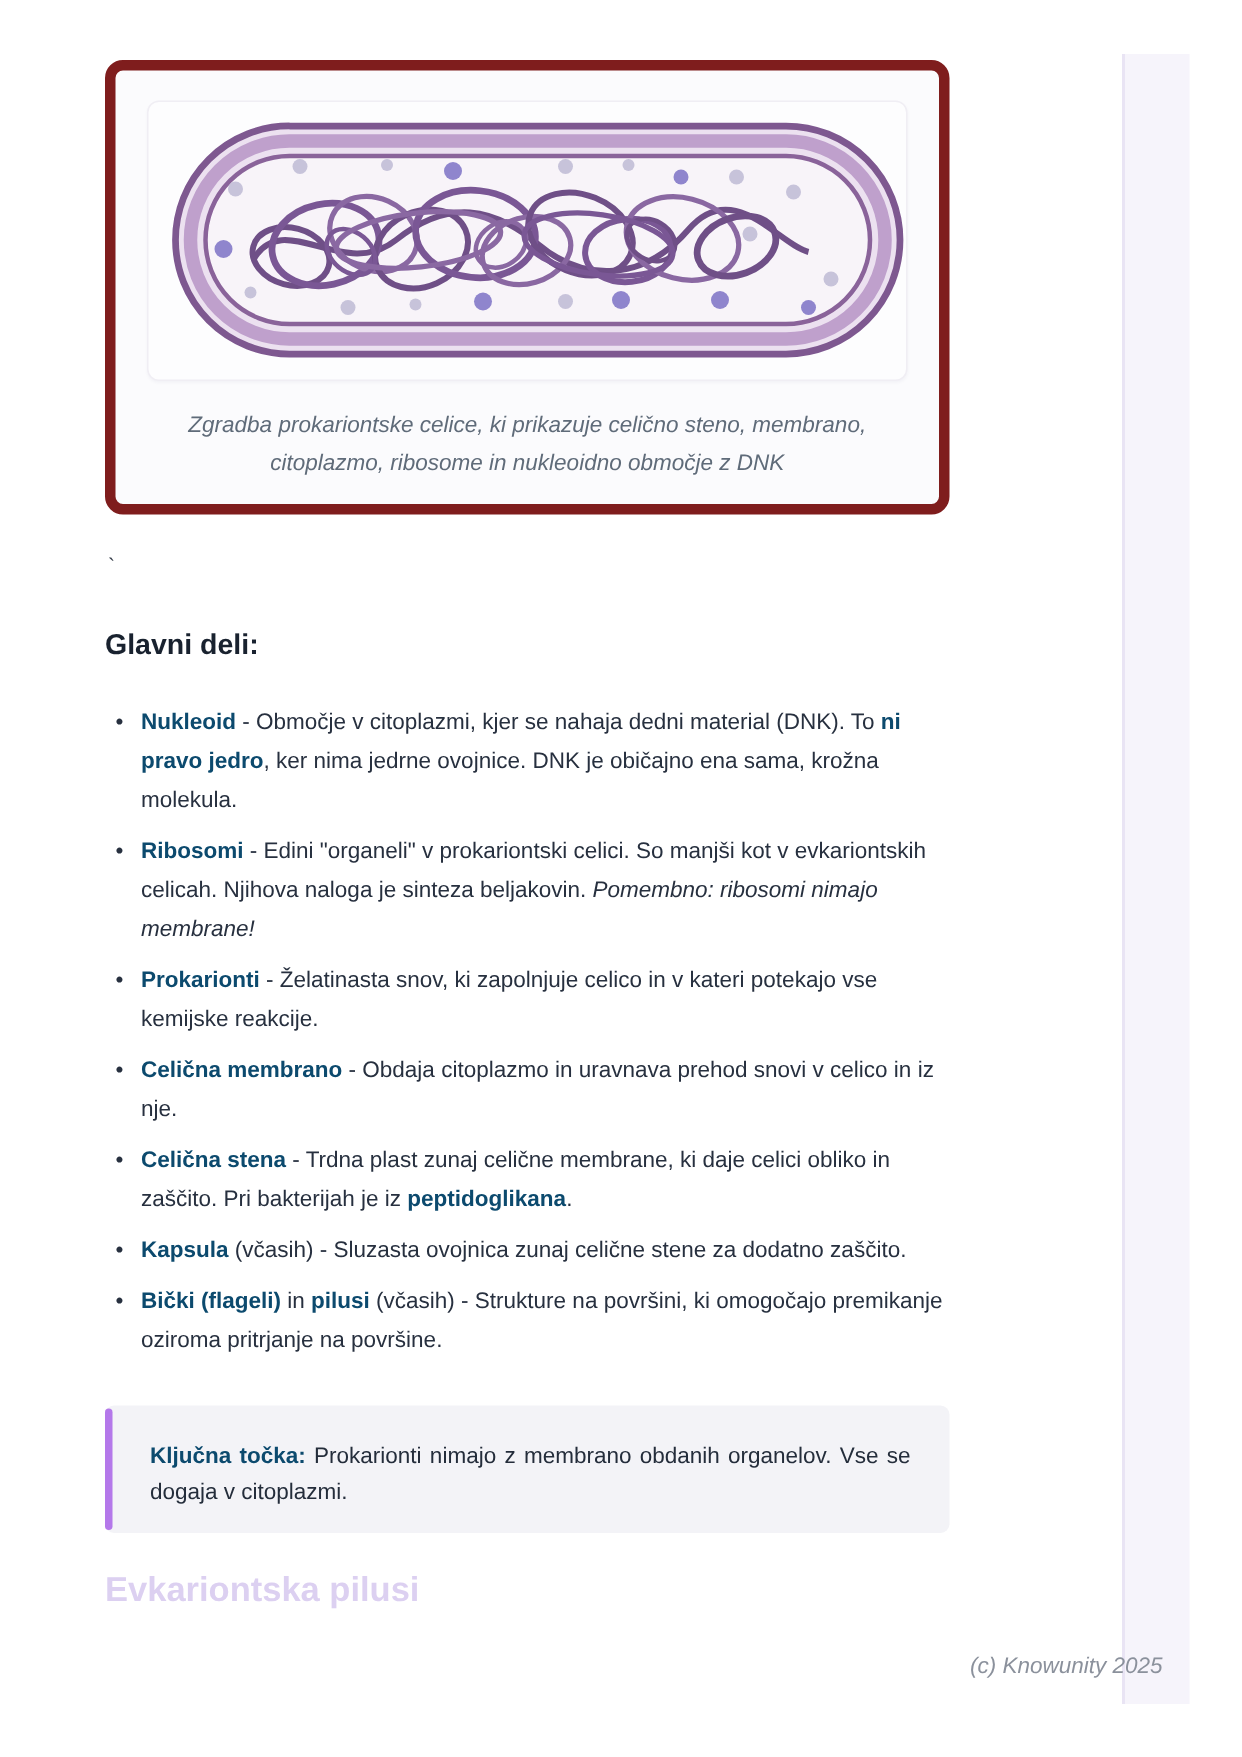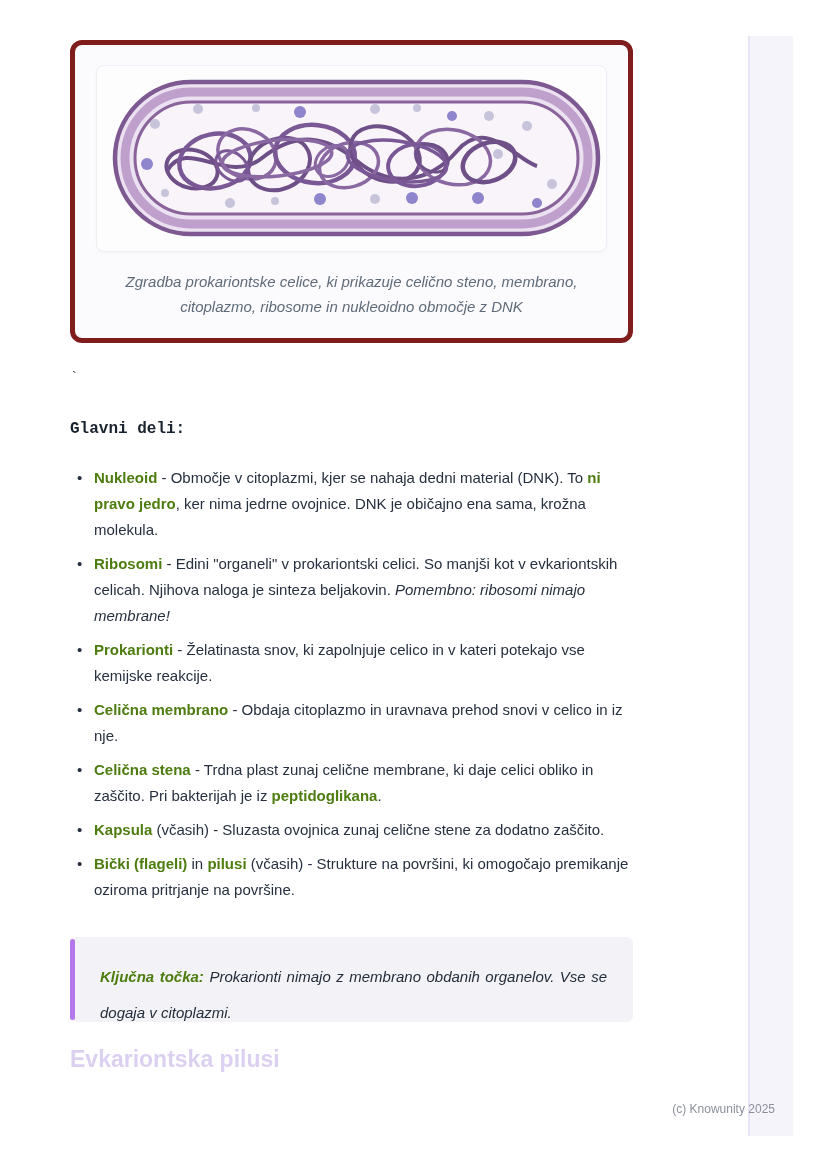--- a/index.html
+++ b/index.html
@@ -6,72 +6,72 @@
   body{
     width:828px;height:1171px;position:relative;background:#ffffff;
     font-family:"Liberation Sans", sans-serif;color:#27303f;overflow:hidden;
   }
   .side-strip{
     position:absolute;left:748px;top:36px;width:43px;height:1100px;
     background:#f6f4fb;border-left:2px solid #e9e4f4;z-index:0;
   }
   .figure-card{
     position:absolute;left:70px;top:40px;width:563px;height:303px;
-    background:#fbfbfd;border:5px solid #7f1d1d;border-radius:12px;
+    background:#fbfbfd;border:7px solid #7f1d1d;border-radius:12px;
     box-sizing:border-box;z-index:1;
   }
   .figure-panel{
     margin:20px 21px 0 21px;height:185px;background:#fdfdfe;
     border:1px solid #f0eef4;border-radius:8px;box-shadow:0 1px 2px rgba(60,40,90,0.04);
     overflow:hidden;
   }
   .figure-panel svg{display:block;width:519px;height:185px;}
   .figure-caption{
     margin:17px auto 0 auto;max-width:486px;text-align:center;
     font-style:italic;font-size:15px;line-height:25px;color:#5f6b79;
     white-space:pre-line;
   }
   .stray{
     position:absolute;left:72px;top:369px;font-size:14px;color:#333a46;z-index:1;
   }
   .content{
     position:absolute;left:70px;top:420px;width:563px;z-index:1;
   }
   .section-heading{
-    margin:0 0 27px 0;font-size:16px;font-weight:700;color:#19222f;font-family:Liberation Mono, monospace;
+    margin:0 0 27px 0;font-size:19px;font-weight:700;color:#19222f;
   }
   .parts-list{list-style:none;margin:0;padding:0;}
   .parts-list li{
     position:relative;padding-left:24px;margin:0 0 8px 0;
     font-size:15px;line-height:26px;color:#27303f;
   }
   .parts-list li::before{
     content:"\2022";position:absolute;left:7px;top:0;color:#27303f;
   }
-  .seg-b{font-weight:700;color:#4d7c0f;}
+  .seg-b{font-weight:700;color:#0c4a6e;}
   .seg-i{font-style:italic;}
   .callout{
     position:absolute;left:70px;top:937px;width:563px;height:85px;
     background:#f3f3f7;border-radius:6px;box-sizing:border-box;
     padding:22px 26px 0 30px;z-index:1;
   }
   .callout-bar{
     position:absolute;left:0;top:2px;bottom:2px;width:5px;
     border-radius:3px;
   }
   .callout-text{
-    margin:0;font-size:15px;line-height:36px;color:#242d3b;text-align:justify;font-style:italic;
+    margin:0;font-size:15px;line-height:24px;color:#242d3b;text-align:justify;
   }
   .next-heading{
     position:absolute;left:70px;top:1046px;margin:0;
     font-size:23px;font-weight:700;color:#dcd0f1;z-index:1;
   }
   .footer{
     position:absolute;left:70px;top:1102px;width:705px;text-align:right;
-    font-size:12px;color:#8b919c;z-index:2;
+    font-size:15px;color:#8b919c;z-index:2;font-style:italic;
   }
 </style>
 </head>
 <body>
 
 <div class="side-strip"></div>
 
 <div class="figure-card">
   <div class="figure-panel">
     <svg viewBox="0 0 519 185" aria-hidden="true">

